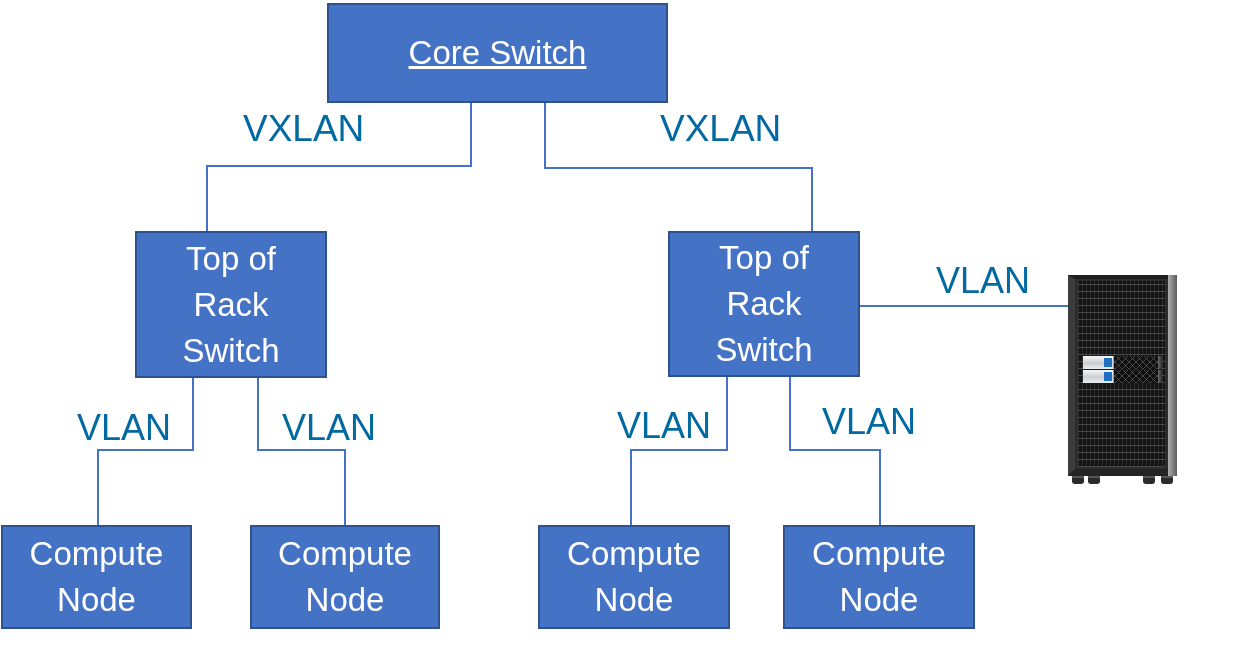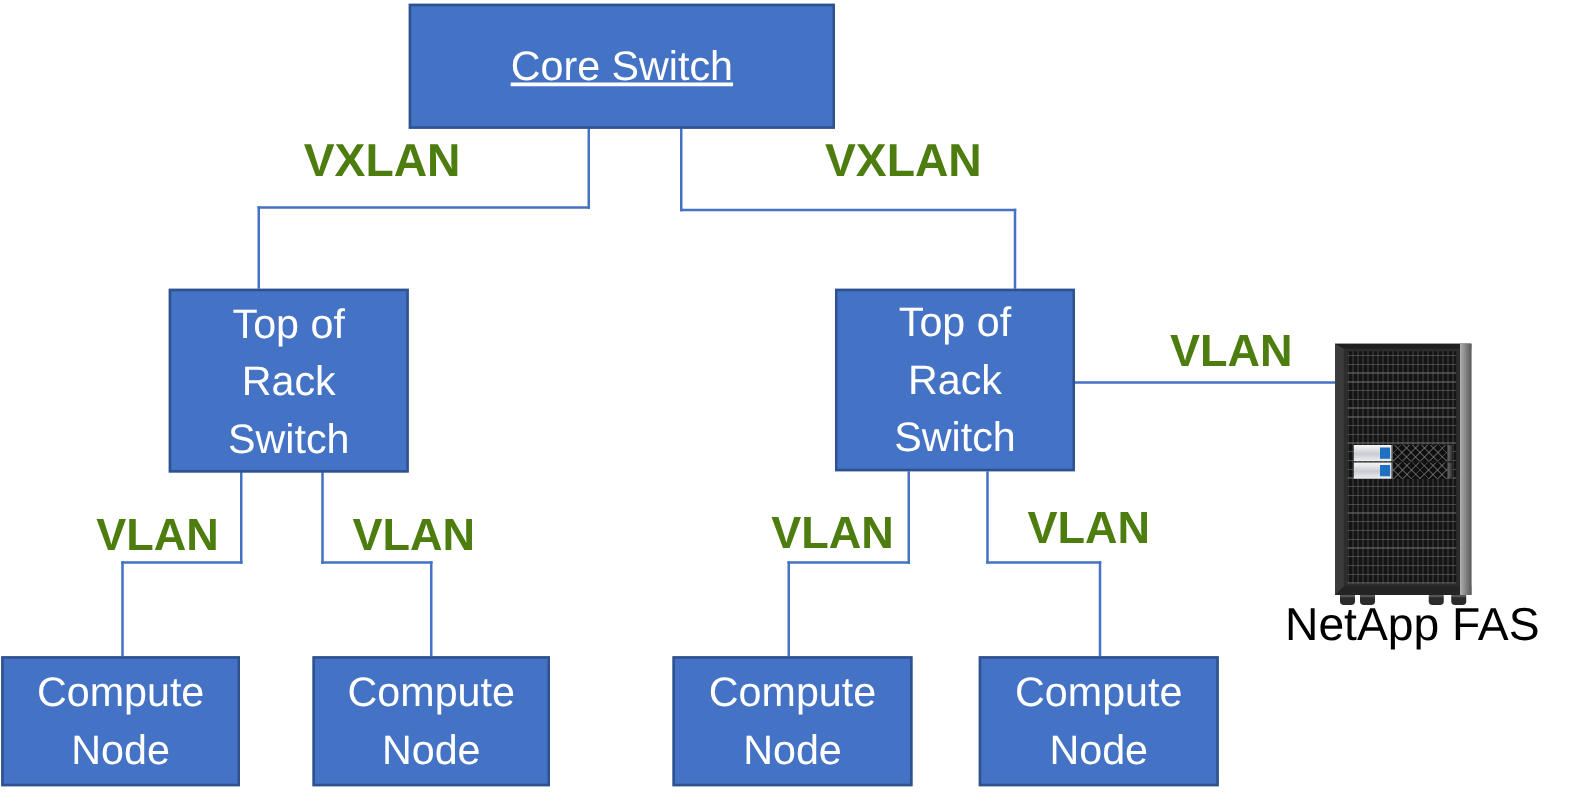--- a/index.html
+++ b/index.html
@@ -32,22 +32,22 @@
   
   .seg{
     position:absolute;
     background:#4472C4;
   }
   .seg.h{height:2px;}
   .seg.v{width:2px;}
   
   .linklabel{
     position:absolute;
-    color:#4d7c0f;
-    font-weight:700;
+    color:#0369a1;
+    font-weight:400;
     font-size:37px;
     line-height:1;
     white-space:nowrap;
   }
   .caption{
     position:absolute;
     color:#000000;
     font-weight:400;
     font-size:37px;
     line-height:1;
@@ -210,15 +210,14 @@
         <div class="cap"></div>
       </div>
     </div>
   </div>
   <div class="rack-right-rail"></div>
   <div class="foot" style="left:1072px;"></div>
   <div class="foot" style="left:1088px;"></div>
   <div class="foot" style="left:1143px;"></div>
   <div class="foot" style="left:1161px;"></div>
 
-  <div class="caption" style="left:1028px;top:481px;">NetApp FAS</div>
 
 </div>
 
 </body></html>

